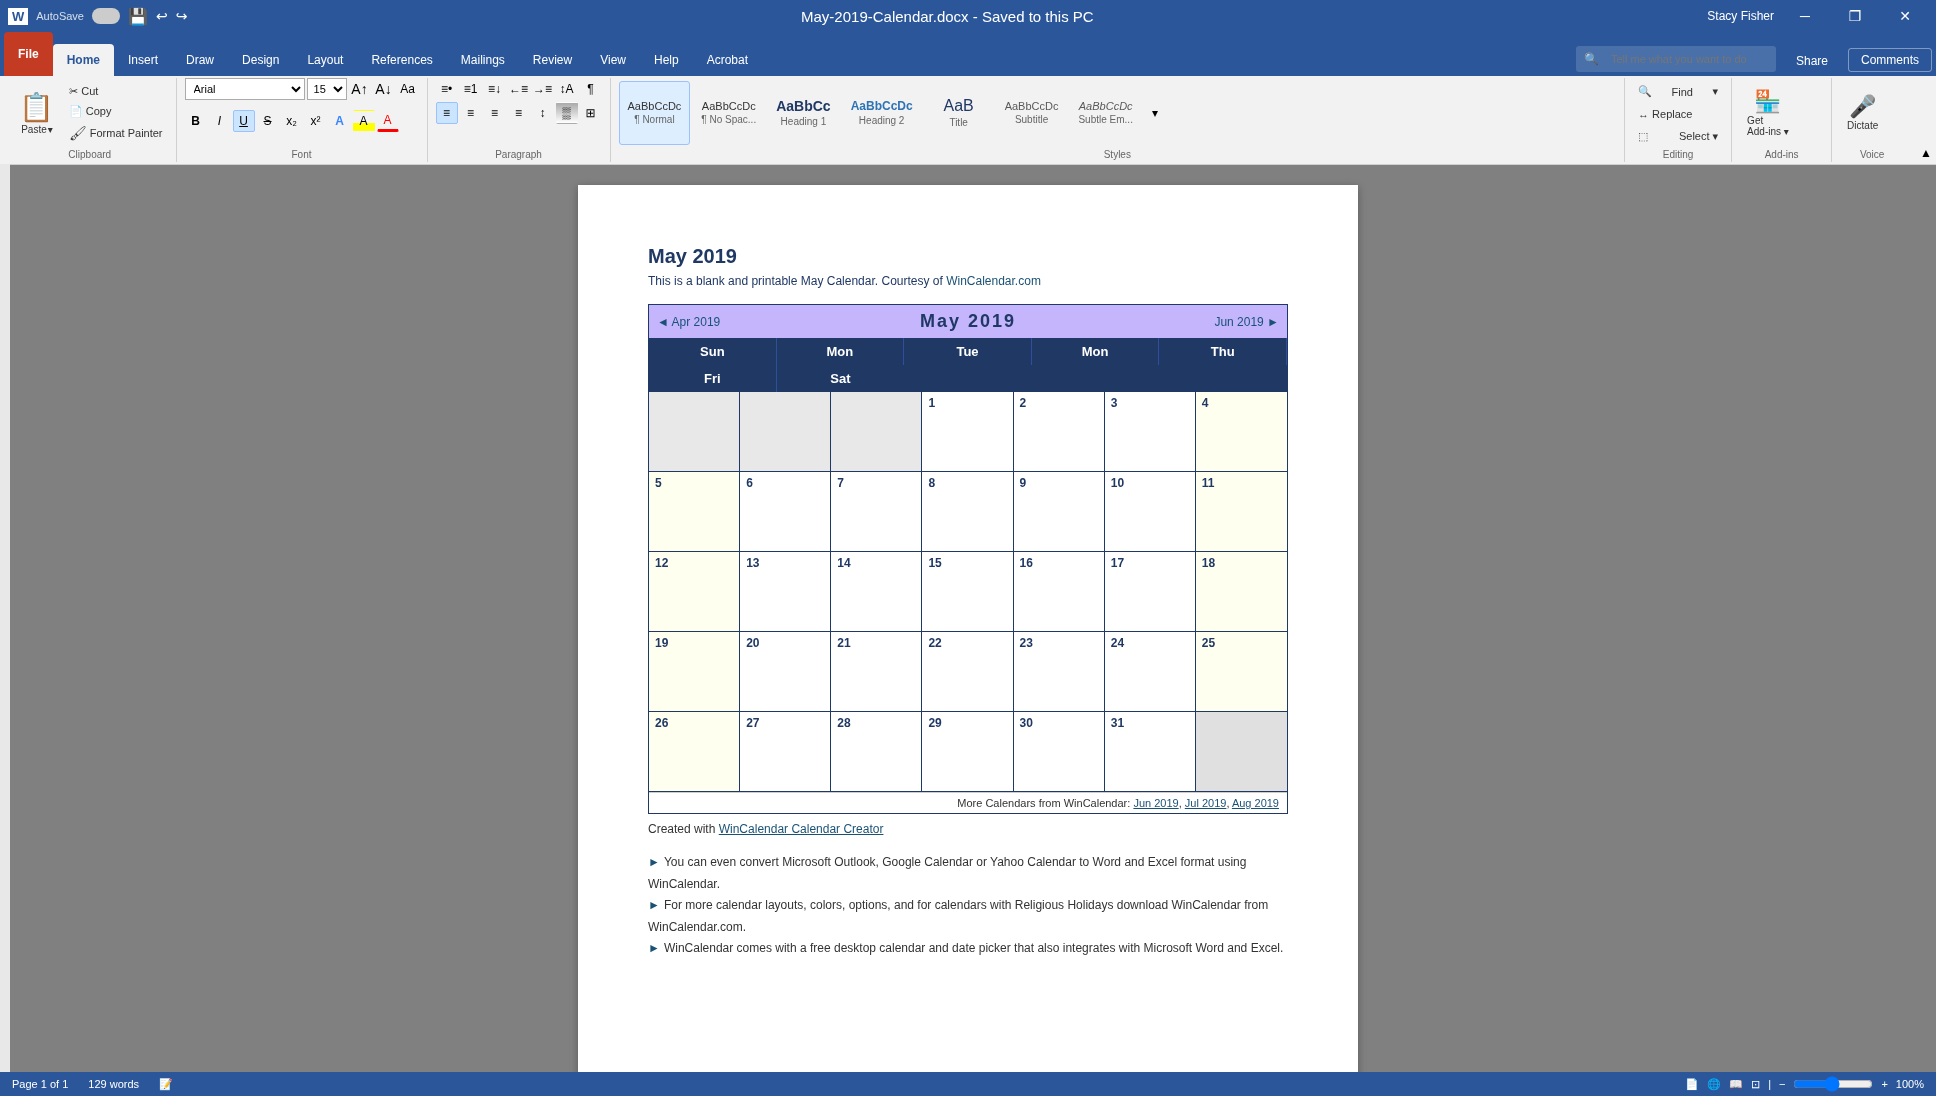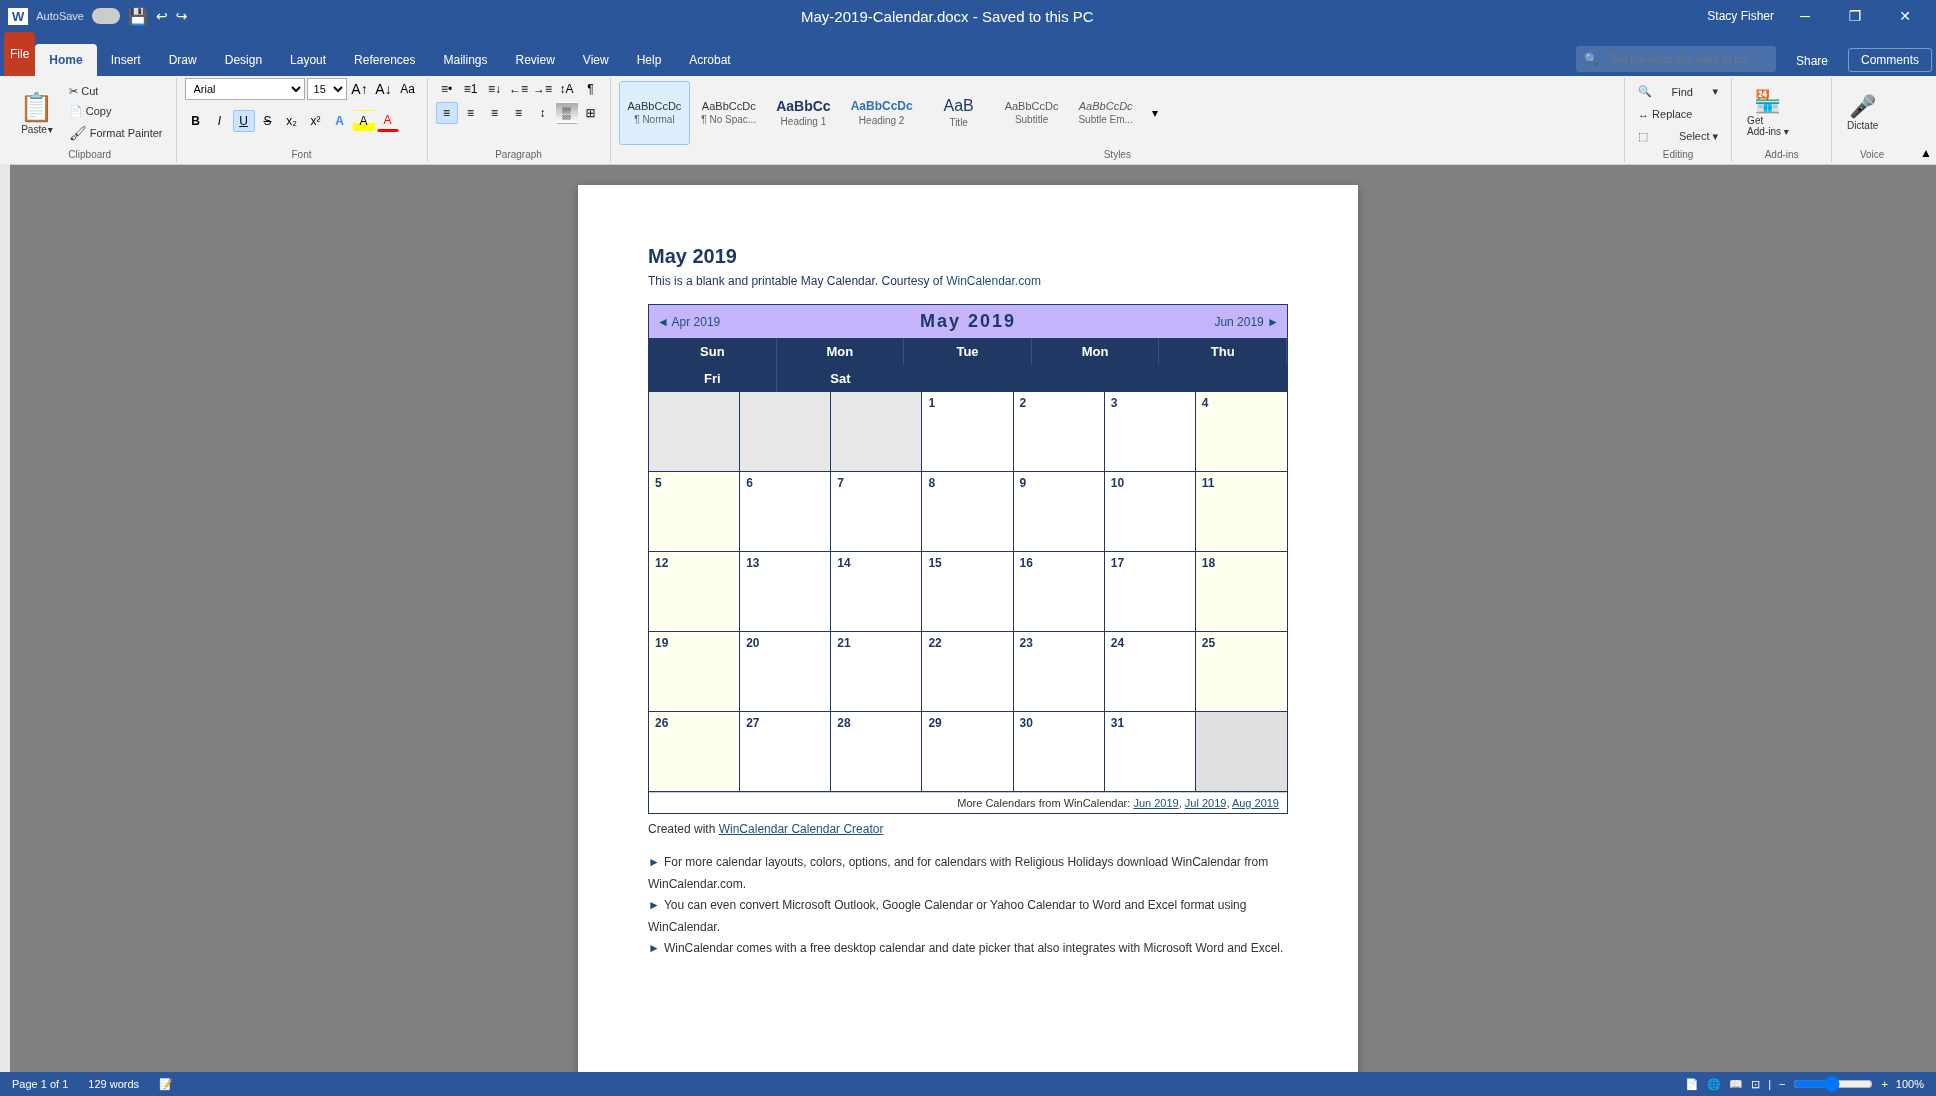--- a/index.html
+++ b/index.html
@@ -295,21 +295,21 @@
       <span style="font-size:12px;color:white;">Stacy Fisher</span>
       <div class="title-bar-controls">
         <button class="title-bar-btn">─</button>
         <button class="title-bar-btn">❐</button>
         <button class="title-bar-btn close">✕</button>
       </div>
     </div>
   </div>
 
   <div class="ribbon-tabs">
-    <div class="ribbon-tab" style="background:#c23b22;color:white;font-weight:400;padding:6px 6px;height:44px;display:flex;align-items:center;">File</div>
+    <div class="ribbon-tab" style="background:#c23b22;color:white;font-weight:700;padding:6px 14px;height:44px;display:flex;align-items:center;">File</div>
     <div class="ribbon-tab active">Home</div>
     <div class="ribbon-tab">Insert</div>
     <div class="ribbon-tab">Draw</div>
     <div class="ribbon-tab">Design</div>
     <div class="ribbon-tab">Layout</div>
     <div class="ribbon-tab">References</div>
     <div class="ribbon-tab">Mailings</div>
     <div class="ribbon-tab">Review</div>
     <div class="ribbon-tab">View</div>
     <div class="ribbon-tab">Help</div>
@@ -552,22 +552,22 @@
 
         <div class="cal-footer">
           More Calendars from WinCalendar: <a href="#">Jun 2019</a>, <a href="#">Jul 2019</a>, <a href="#">Aug 2019</a>
         </div>
       </div>
 
       <div class="created-by" style="margin-top:8px;">
         Created with <a href="#">WinCalendar Calendar Creator</a>
       </div>
       <div class="doc-more-info" id="bullets-container">
-      <div><span class="bullet" style="color:#1a5276;margin-right:4px;">►</span>For more calendar layouts, colors, options, and for calendars with Religious Holidays download WinCalendar from WinCalendar.com.</div>
-          <div><span class="bullet" style="color:#1a5276;margin-right:4px;">►</span>You can even convert Microsoft Outlook, Google Calendar or Yahoo Calendar to Word and Excel format using WinCalendar.</div>
+      <div><span class="bullet" style="color:#1a5276;margin-right:4px;">►</span>You can even convert Microsoft Outlook, Google Calendar or Yahoo Calendar to Word and Excel format using WinCalendar.</div>
+          <div><span class="bullet" style="color:#1a5276;margin-right:4px;">►</span>For more calendar layouts, colors, options, and for calendars with Religious Holidays download WinCalendar from WinCalendar.com.</div>
           <div><span class="bullet" style="color:#1a5276;margin-right:4px;">►</span>WinCalendar comes with a free desktop calendar and date picker that also integrates with Microsoft Word and Excel.</div>
         </div>
 
     </div>
   </div>
 
   <div class="status-bar">
     <span>Page 1 of 1</span>
     <span>129 words</span>
     <span>📝</span>

